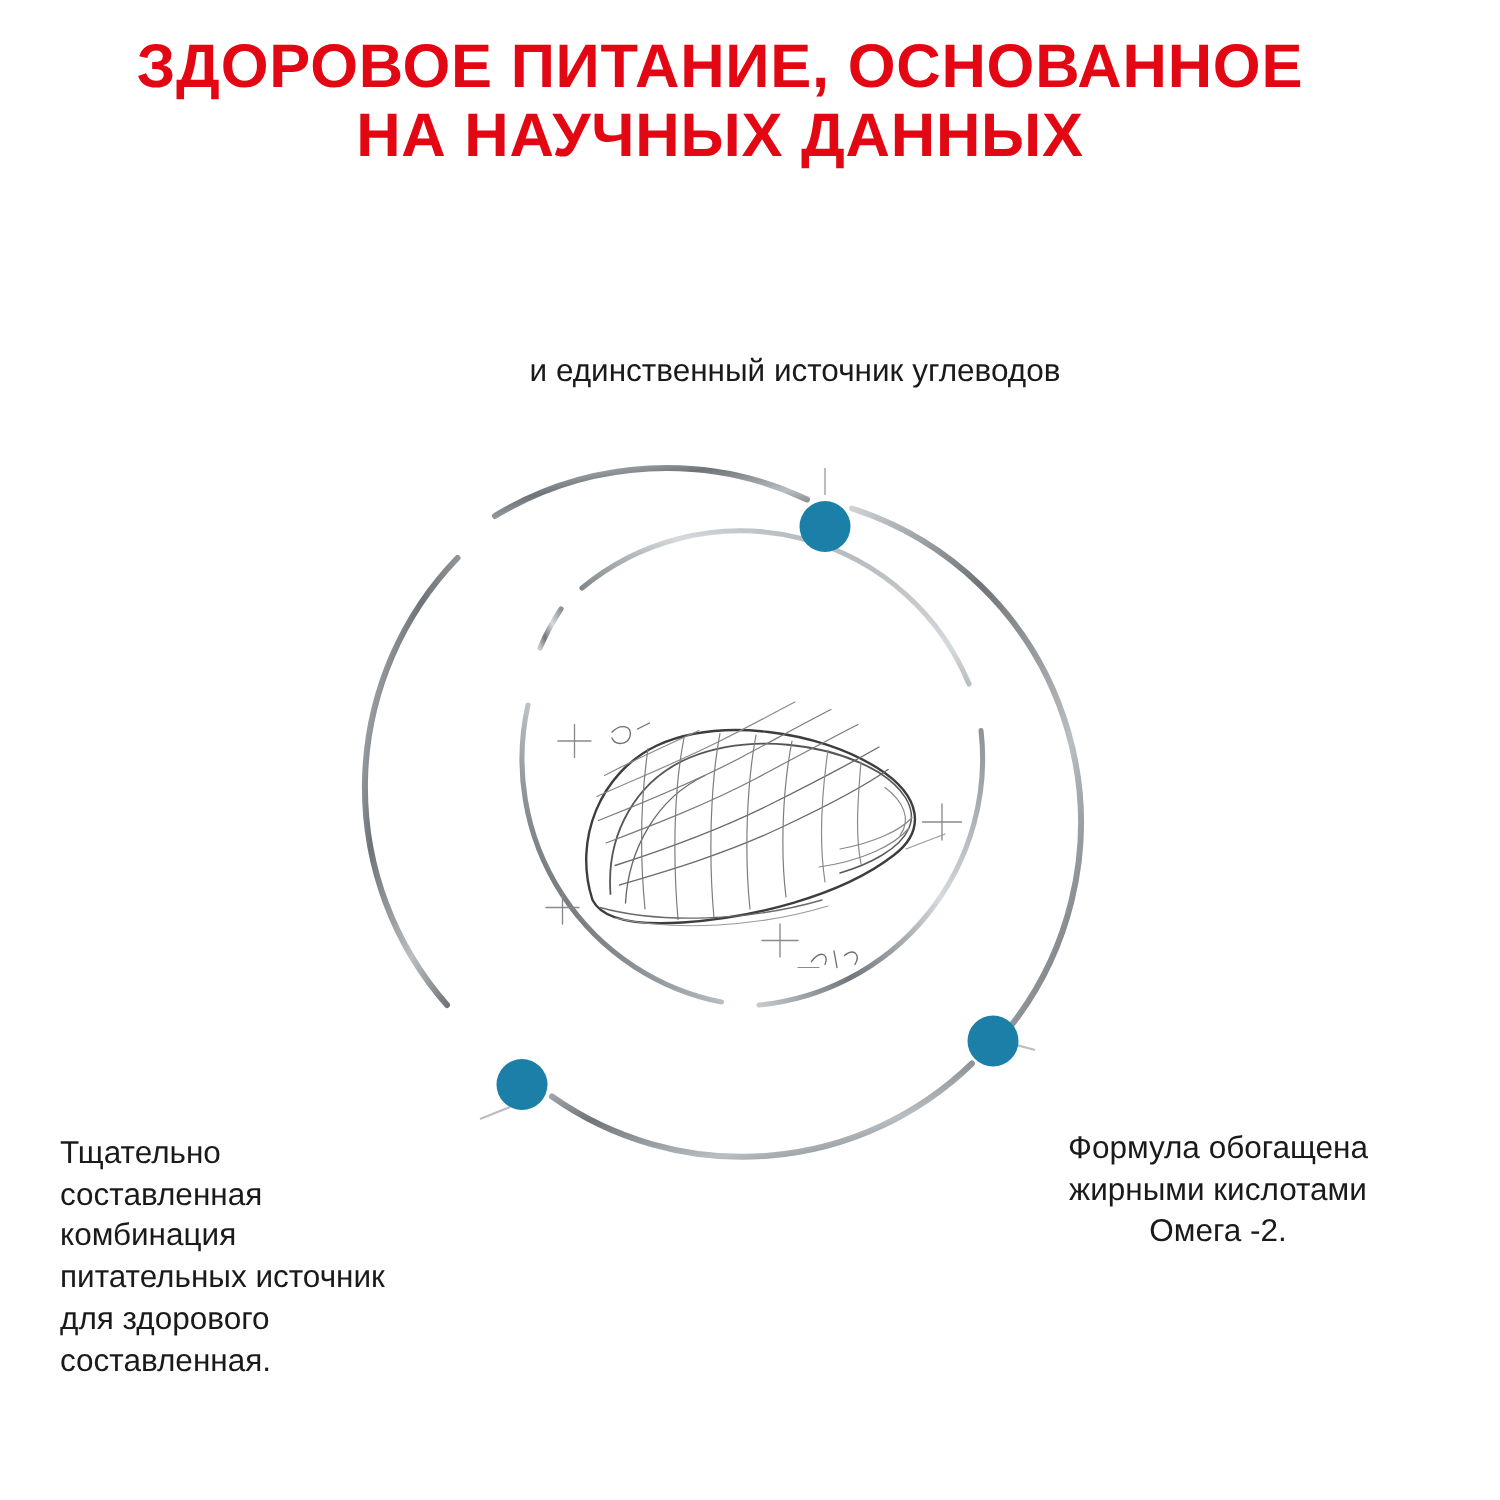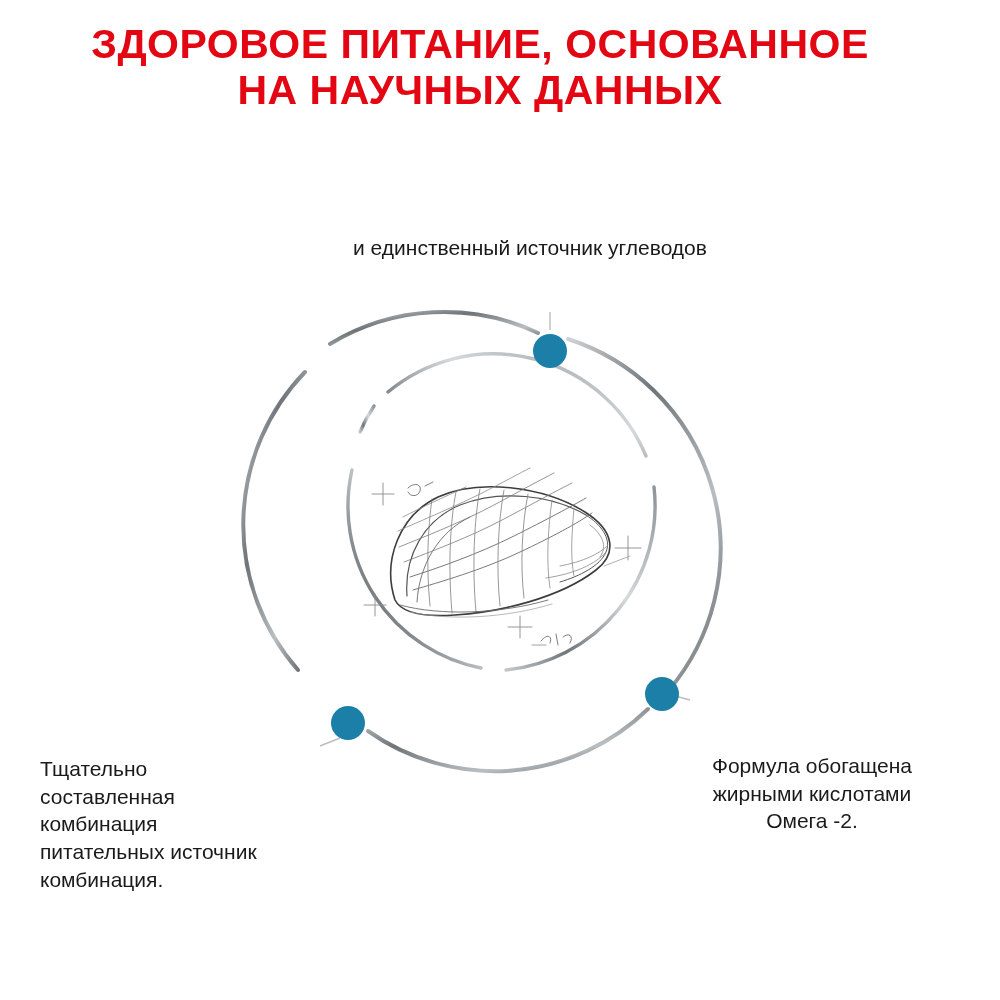--- a/index.html
+++ b/index.html
@@ -189,16 +189,17 @@
     <span class="line">Формула обогащена</span>
     <span class="line">жирными кислотами</span>
     <span class="line">Омега -2.</span>
   </div>
 
   <div class="callout callout-left">
     <span class="line">Тщательно</span>
     <span class="line">составленная</span>
     <span class="line">комбинация</span>
     <span class="line">питательных источник</span>
-    <span class="line">комбинация.</span>
+    <span class="line">для здорового</span>
+    <span class="line">составленная.</span>
   </div>
 
 </div>
 
 </body></html>

